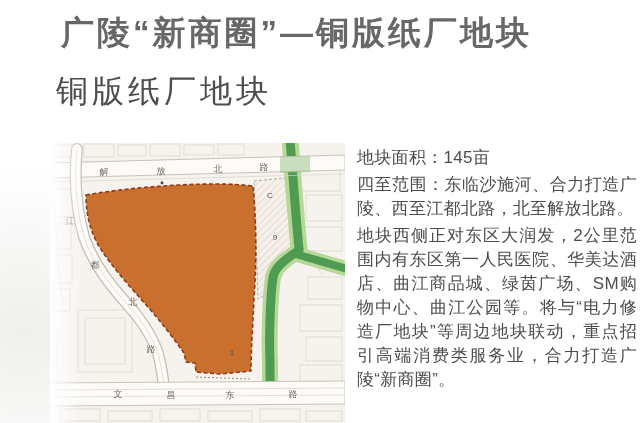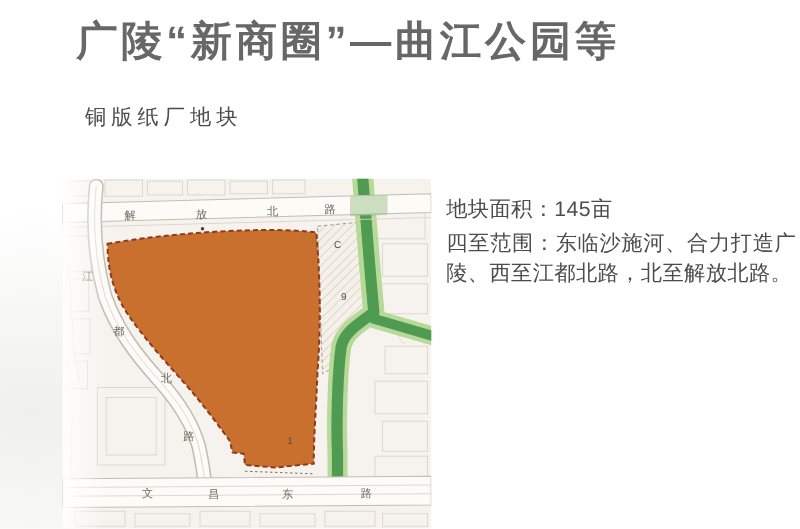--- a/index.html
+++ b/index.html
@@ -9,49 +9,49 @@
     font-family:"Liberation Sans","DejaVu Sans",sans-serif;
     -webkit-font-smoothing:antialiased;
   }
   .page{position:absolute;inset:0;}
   .page-title{
     position:absolute;left:61px;top:11px;margin:0;
     font-size:33px;font-weight:700;letter-spacing:3px;
     color:#676767;white-space:nowrap;
   }
   .page-subtitle{
-    position:absolute;left:56px;top:70px;margin:12px;
-    font-size:17px;font-weight:400;letter-spacing:4px;
+    position:absolute;left:56px;top:70px;margin:0;
+    font-size:32px;font-weight:400;letter-spacing:4px;
     color:#4d4d4d;white-space:nowrap;
   }
   .map-figure{
     position:absolute;left:50px;top:143px;width:295px;height:280px;
   }
   .map-figure svg{display:block;}
   .info-panel{
-    position:absolute;left:357px;top:156px;width:280px;
+    position:absolute;left:357px;top:146px;width:280px;
     font-size:17px;line-height:24px;letter-spacing:.3px;
     color:#4c4c4c;text-align:justify;
   }
   .info-panel p{margin:0 0 3px 0;}
   .map-label{
     font-family:"Liberation Sans","DejaVu Sans",sans-serif;
     fill:#6f6a60;font-size:9px;
   }
   .parcel-label{
     font-family:"Liberation Sans","DejaVu Sans",sans-serif;
     fill:#55504a;font-size:8px;
   }
 </style>
 </head>
 <body>
 
 <div class="page">
 
-  <h1 class="page-title">广陵“新商圈”—曲江公园等</h1>
+  <h1 class="page-title">广陵“新商圈”—铜版纸厂地块</h1>
   <h2 class="page-subtitle">铜版纸厂地块</h2>
 
   <div class="map-figure">
     <svg width="295" height="280" viewBox="0 0 295 280">
       <defs>
         <pattern id="hatch" width="5" height="5" patternUnits="userSpaceOnUse" patternTransform="rotate(45)">
           <rect width="5" height="5" fill="#f5f1ea"></rect>
           <line x1="0" y1="0" x2="0" y2="5" stroke="#cfc9bd" stroke-width="1"></line>
         </pattern>
         <linearGradient id="fadeL" x1="0" y1="0" x2="1" y2="0">
@@ -153,15 +153,16 @@
         <text class="parcel-label" x="182" y="210" fill="#5d3317">1</text>
       </g>
 
       <rect x="0" y="0" width="34" height="280" fill="url(#fadeL)"></rect>
     </svg>
   </div>
 
   <div class="info-panel">
     <p>地块面积：145亩</p>
     <p>四至范围：东临沙施河、合力打造广陵、西至江都北路，北至解放北路。</p>
+    <p>地块西侧正对东区大润发，2公里范围内有东区第一人民医院、华美达酒店、曲江商品城、绿茵广场、SM购物中心、曲江公园等。将与“电力修造厂地块”等周边地块联动，重点招引高端消费类服务业，合力打造广陵“新商圈”。</p>
   </div>
 
 </div>
 
 </body></html>

